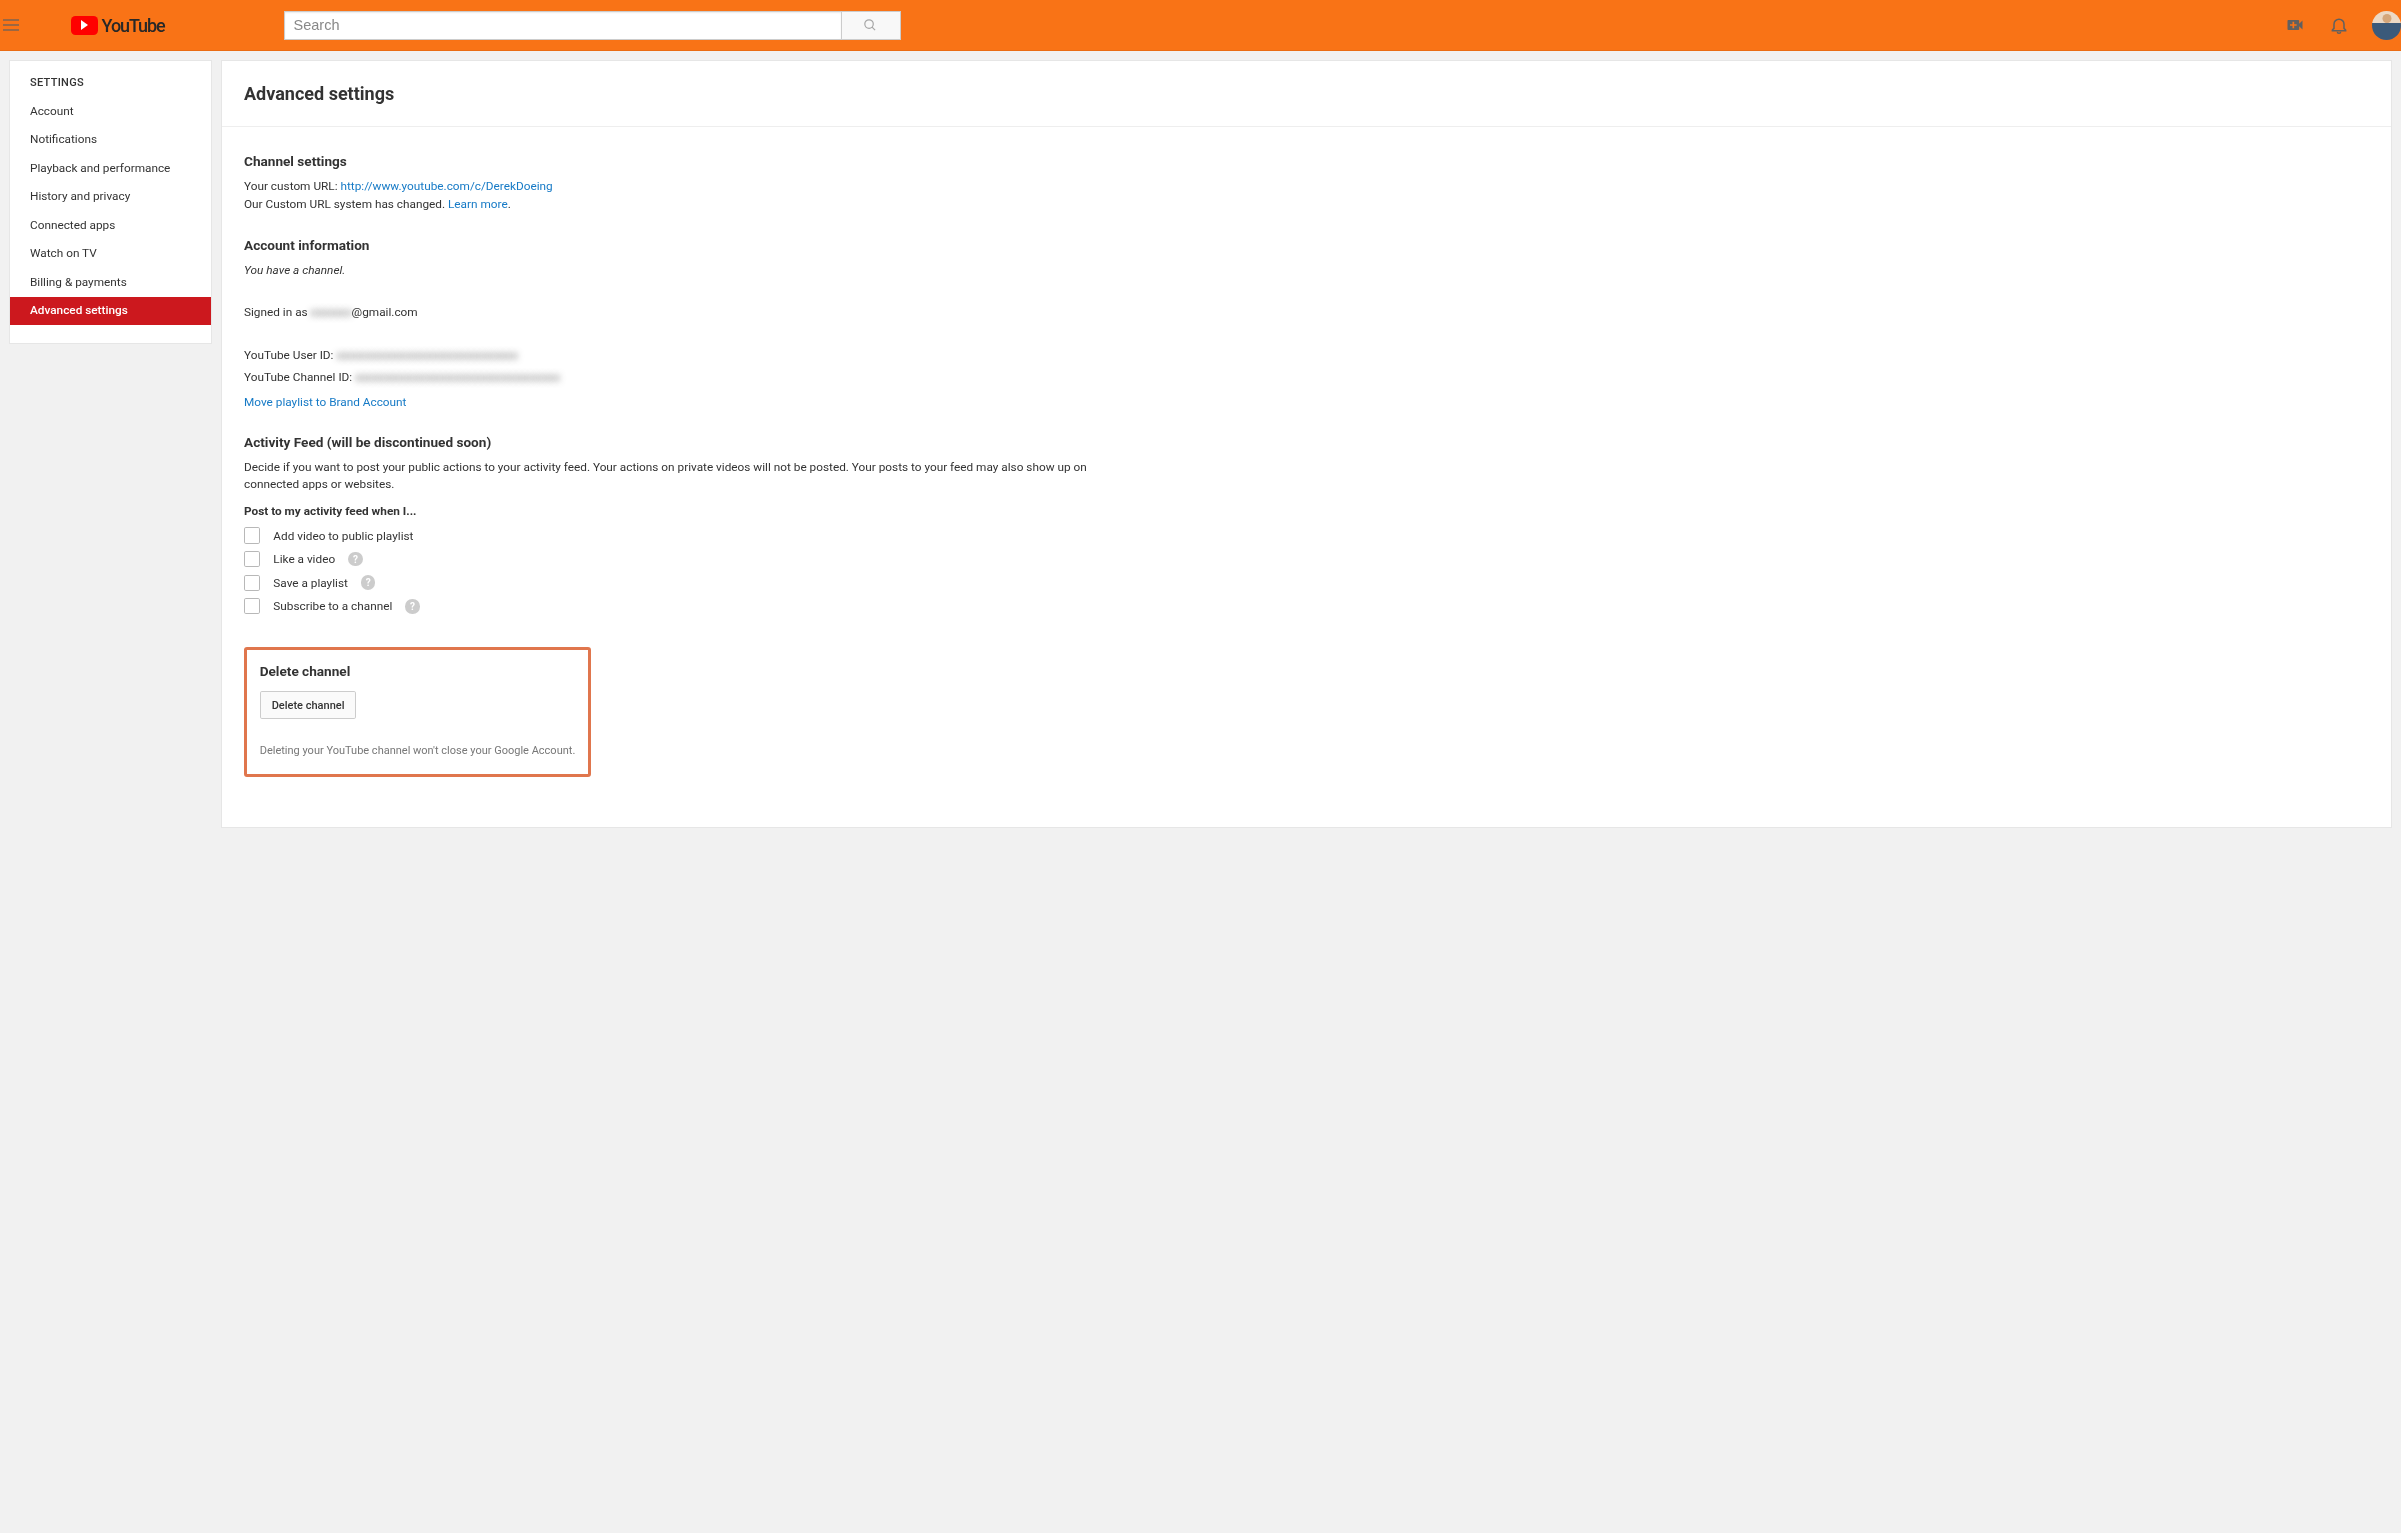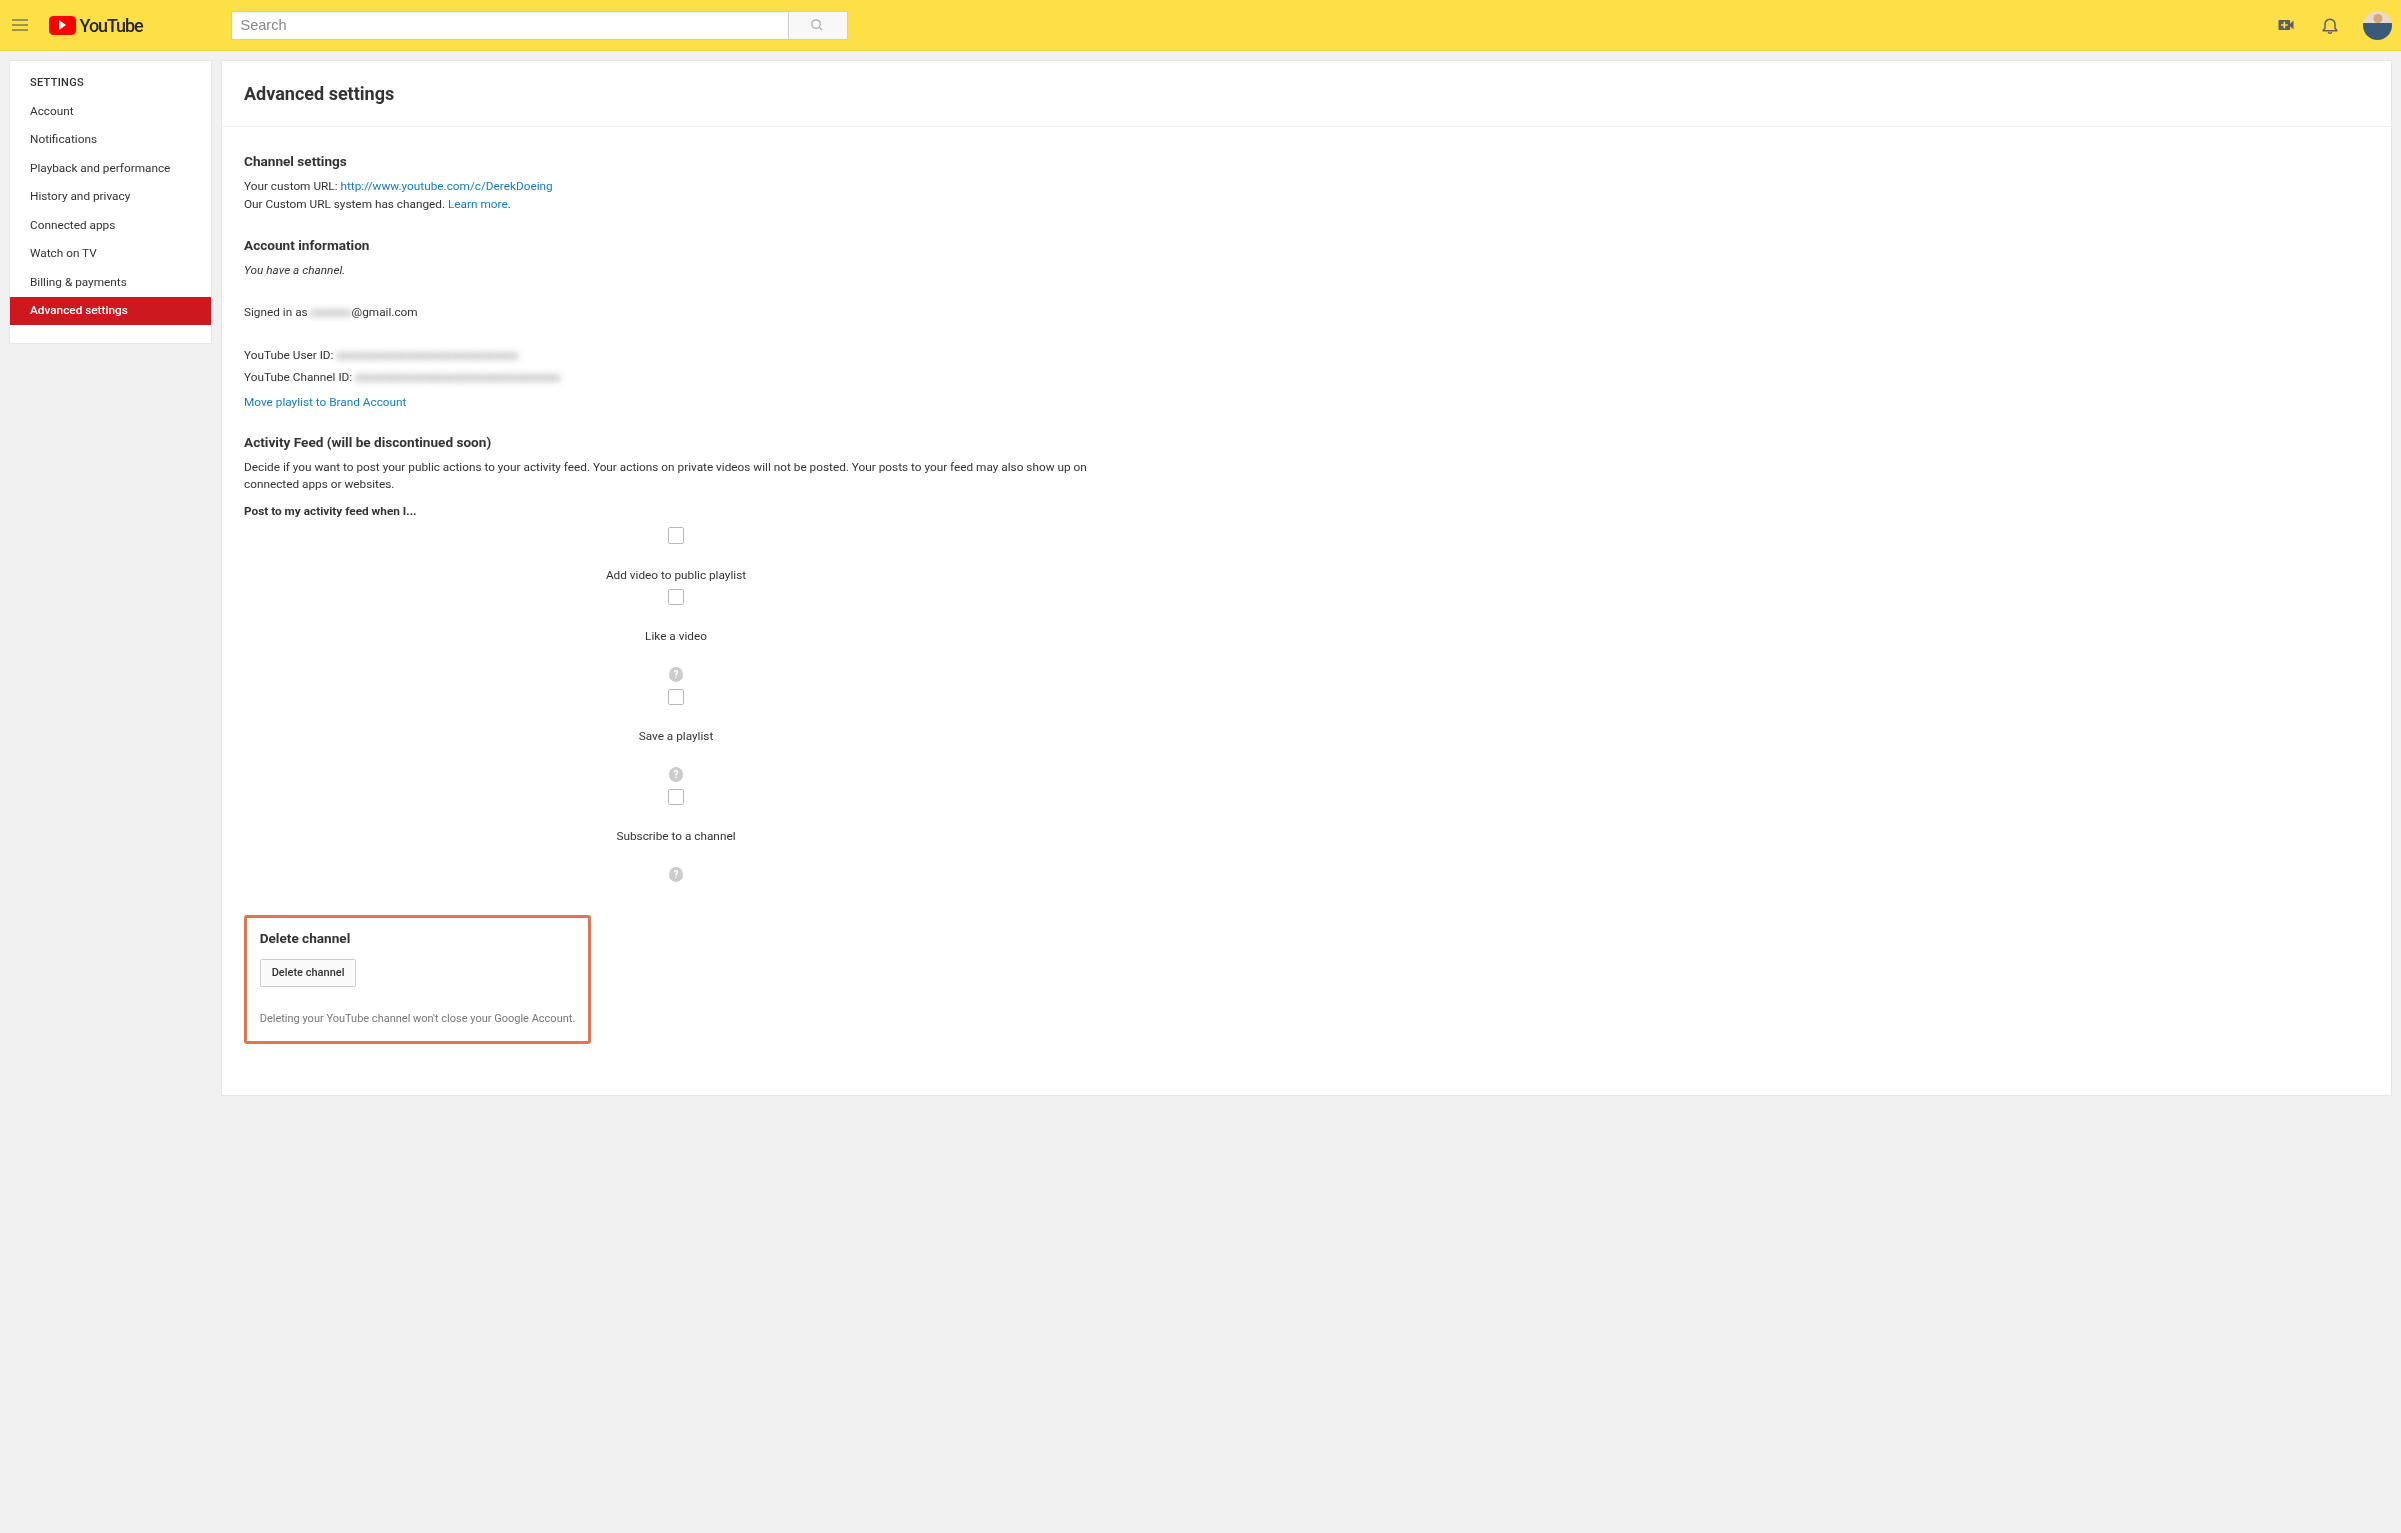--- a/index.html
+++ b/index.html
@@ -1,17 +1,17 @@
 <!DOCTYPE html>
 <html style="font-size:14.5px"><head>
 <meta charset="utf-8">
 <style>
 * { box-sizing: border-box; margin: 0; padding: 0; }
 body { font-family: Roboto, Arial, sans-serif; background: #f1f1f1; font-size: 11.8px; color: #333; }
-.header { background: #fde047; height: 51px; display: flex; align-items: center; padding: 0 9px; border-bottom: 0.9px solid rgba(0,0,0,0.06); }
+.header { background: #f97316; height: 51px; display: flex; align-items: center; padding: 0 0; border-bottom: 0.9px solid rgba(0,0,0,0.06); gap: 31px; }
 .hamburger { width: 22px; height: 22px; display: flex; flex-direction: column; justify-content: center; gap: 3.6px; cursor: pointer; margin-right: 18px; opacity: 0.6; }
 .hamburger span { display: block; height: 1.8px; background: #606060; width: 16.3px; margin: 0 auto; }
 .logo { display: flex; align-items: center; cursor: pointer; margin-right: 44px; }
 .logo-icon { width: 27px; height: 19px; background: #ff0000; border-radius: 4.5px; position: relative; margin-right: 3.6px; }
 .logo-icon::after { content: ''; position: absolute; left: 10px; top: 4.5px; border-left: 7.3px solid #fff; border-top: 5px solid transparent; border-bottom: 5px solid transparent; }
 .logo-text { font-size: 18px; font-weight: 500; letter-spacing: -1.1px; color: #282828; }
 .search-wrap { flex: 1; max-width: 617px; display: flex; margin-left: 44px; }
 .search-input { flex: 1; height: 29px; border: 0.9px solid #ccc; padding: 0 9px; font-size: 14.5px; color: #111; outline: none; box-shadow: inset 0 0.9px 1.8px rgba(0,0,0,0.08); }
 .search-input::placeholder { color: #888; }
 .search-btn { width: 59px; height: 29px; border: 0.9px solid #ccc; border-left: none; background: #f8f8f8; cursor: pointer; display: flex; align-items: center; justify-content: center; }
@@ -31,21 +31,21 @@
 .main { flex: 1; background: #fff; border: 0.9px solid #e6e6e6; padding-bottom: 36px; }
 .page-title { padding: 22px; font-size: 18px; font-weight: 700; color: #333; border-bottom: 0.9px solid #eee; }
 .content { padding: 14.5px 22px; max-width: 908px; }
 .section-h { font-size: 13.6px; font-weight: 700; color: #333; margin-top: 11px; margin-bottom: 9px; }
 .p { font-size: 11.8px; color: #333; line-height: 1.45; margin-bottom: 1.8px; }
 .italic { font-style: italic; }
 .link { color: #167ac6; cursor: pointer; }
 .block { margin-bottom: 23.6px; }
 .blurred { color: transparent; text-shadow: 0 0 6.4px rgba(80,80,80,0.85); user-select: none; }
 .sub-h { font-size: 11.8px; font-weight: 700; margin: 11px 0 9px; color: #333; }
-.chk-row { display: flex; align-items: center; gap: 24px; margin: 7.3px 0; flex-direction: column; }
+.chk-row { display: flex; align-items: center; gap: 13px; margin: 7.3px 0; }
 .chk { width: 16.3px; height: 16.3px; border: 1.4px solid #b8b8b8; border-radius: 1.8px; cursor: pointer; }
 .chk-label { font-size: 11.8px; color: #333; }
 .help-icon { width: 14.5px; height: 14.5px; border-radius: 50%; background: #ccc; color: #fff; font-size: 10px; font-weight: 700; display: inline-flex; align-items: center; justify-content: center; cursor: pointer; }
 .highlight-box { border: 3.6px solid #e0764d; border-radius: 3px; padding: 12.7px 12.7px 16.3px; margin-top: 9px; display: inline-block; min-width: 327px; }
 .btn { display: inline-block; padding: 6.4px 11px; border: 0.9px solid #ccc; border-radius: 1.8px; background: #fafafa; font-size: 11px; font-weight: 500; cursor: pointer; color: #333; }
 .note { font-size: 11px; color: #777; margin-top: 25px; }
 </style>
 </head>
 <body>
 

